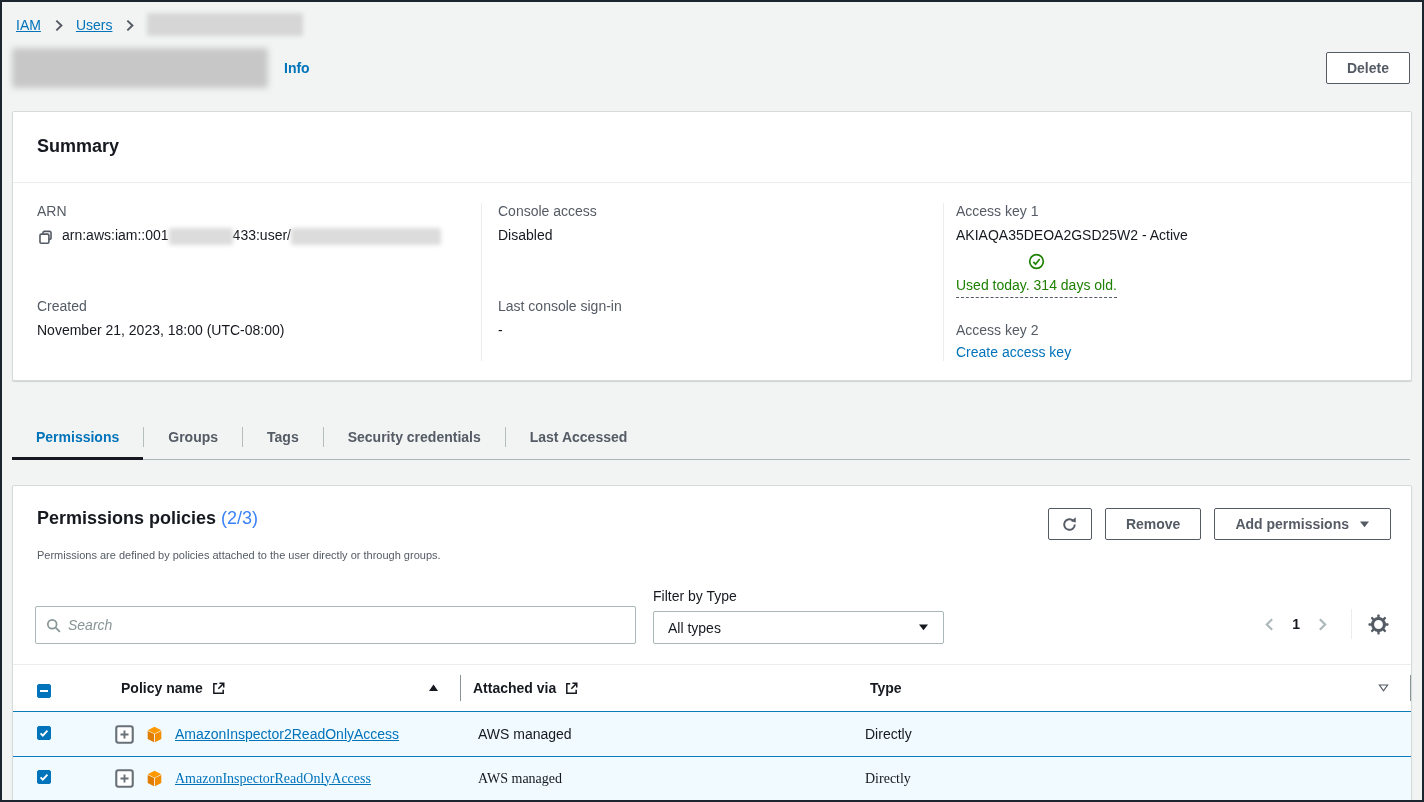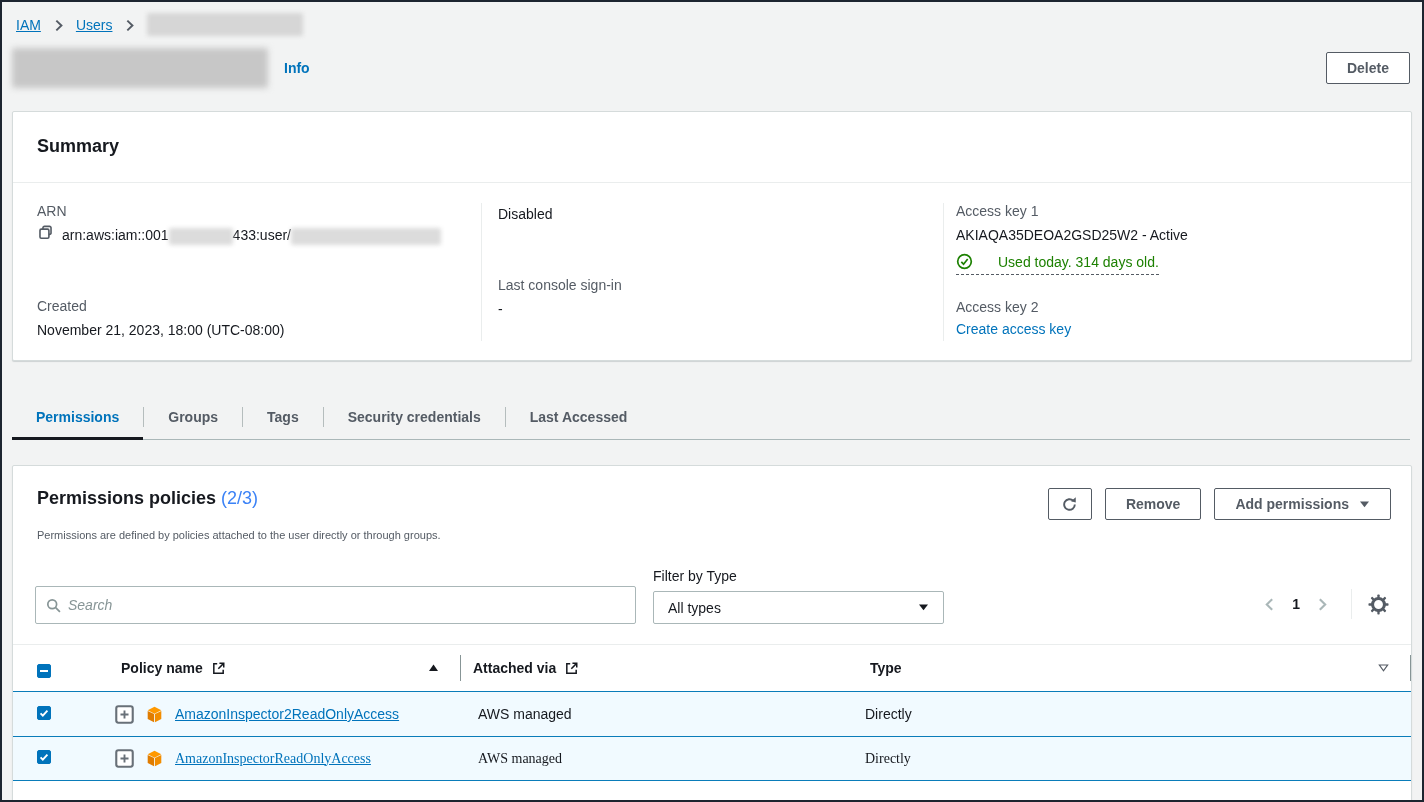--- a/index.html
+++ b/index.html
@@ -47,28 +47,28 @@
 
   .summary-grid { display: grid; grid-template-columns: 468px 462px 1fr; padding: 20px 0 19px 0; }
   .summary-col { padding: 0 16px 0 24px; }
   .summary-col + .summary-col { border-left: 1px solid #eaeded; }
   .summary-col.c2 { padding-left: 16px; }
   .summary-col.c3 { padding-left: 12px; }
   .field-label { font-size: 14px; color: #545b64; margin-bottom: 5px; }
   .field-value { font-size: 14px; color: #16191f; line-height: 22px; }
   .field-2 { margin-top: 52px; }
   .field-2b { margin-top: 24px; }
-  .arn-row { display: flex; align-items: flex-start; gap: 8px; }
+  .arn-row { display: flex; align-items: flex-end; gap: 8px; }
   .copy-btn { display: inline-flex; cursor: pointer; background: none; border: none; padding: 0; }
   .redact-arn1 { display: inline-block; width: 64px; height: 17px; vertical-align: middle; background: #dcdcdc; }
   .redact-arn2 { display: inline-block; width: 150px; height: 17px; vertical-align: middle; background: #dcdcdc; }
   .key-status {
-    display: inline-flex; align-items: center; gap: 25px;
+    display: inline-flex; align-items: center; gap: 7px;
     margin-top: 7px; font-size: 14px; color: var(--success, #1d8102);
-    border-bottom: 1px dashed #545b64; padding-bottom: 4px; cursor: help;
+    border-bottom: 1px dashed #545b64; padding-bottom: 4px; cursor: help; flex-direction: column;
   }
   .link { color: var(--accent, #0073bb); font-size: 14px; text-decoration: none; cursor: pointer; }
 
   
   .tabs { display: flex; align-items: stretch; margin: 38px 12px 0 10px; border-bottom: 1px solid #aab7b8; }
   .tab {
     position: relative; padding: 10px 24px 14px 24px;
     font-size: 14px; font-weight: 700; color: #545b64; cursor: pointer; white-space: nowrap;
   }
   .tab.active { color: var(--accent, #0073bb); }
@@ -182,20 +182,21 @@
             <span><span>arn:aws:iam::001</span><span class="redact redact-arn1"></span><span>433:user/</span><span class="redact redact-arn2"></span></span>
           </div>
         </div>
         <div class="field-2">
           <div class="field-label">Created</div>
           <div class="field-value">November 21, 2023, 18:00 (UTC-08:00)</div>
         </div>
       </div>
       <div class="summary-col c2">
         <div>
+          <div class="field-label">Console access</div>
           <div class="field-value">Disabled</div>
         </div>
         <div class="field-2">
           <div class="field-label">Last console sign-in</div>
           <div class="field-value">-</div>
         </div>
       </div>
       <div class="summary-col c3">
         <div>
           <div class="field-label">Access key 1</div>

